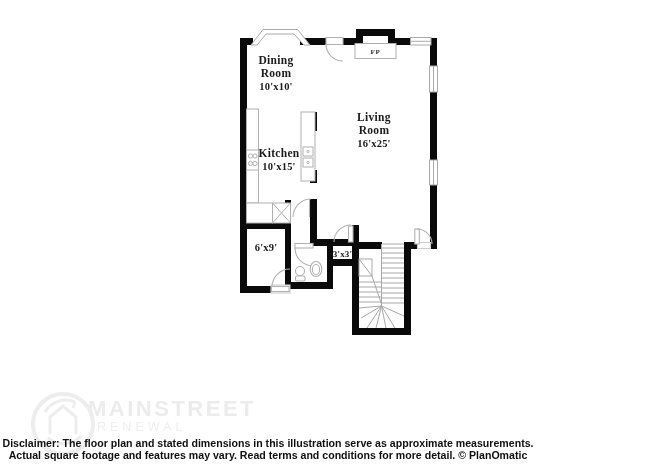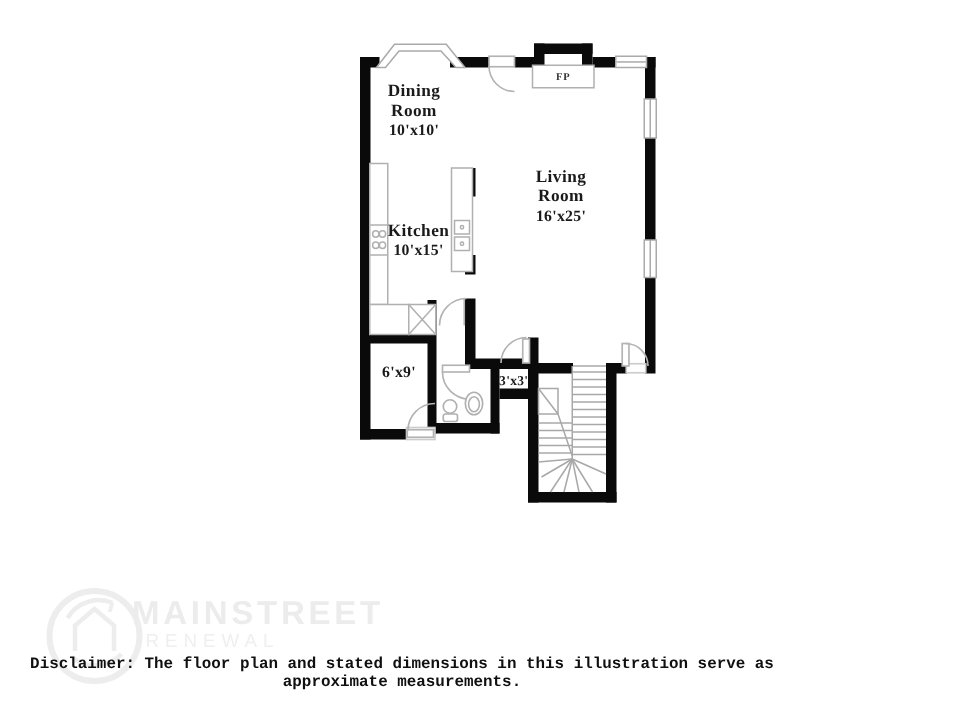--- a/index.html
+++ b/index.html
@@ -11,21 +11,21 @@
   .dim-label{font-family:"Liberation Serif",serif;font-weight:bold;fill:#1a1a1a;
              text-anchor:middle;letter-spacing:.2px;}
   .fp-label{font-family:"Liberation Serif",serif;font-weight:bold;fill:#333;
             text-anchor:middle;letter-spacing:.6px;}
   #brand{position:absolute;left:88px;top:398px;color:#ececec;
          font-family:Liberation Sans, sans-serif;}
   #brand .line1{font-size:22px;font-weight:bold;letter-spacing:2.5px;line-height:22px;}
   #brand .line2{font-size:12.5px;font-weight:normal;letter-spacing:4px;color:#efefef;
                 margin-left:9px;line-height:13px;margin-top:1px;}
   #footer{position:absolute;left:0;right:0;top:437px;text-align:center;
-          font-family:Liberation Mono, monospace;font-weight:bold;color:#101010;
+          font-family:Liberation Sans, sans-serif;font-weight:bold;color:#101010;
           font-size:10.6px;line-height:12.2px;}
 </style>
 </head>
 <body>
 
 <div id="canvas">
 
 <svg id="plan-svg" width="650" height="473" viewBox="0 0 650 473">
 
   <g stroke="#ededed" fill="none">
@@ -201,15 +201,16 @@
   </g>
 </svg>
 
 <div id="brand">
   <div class="line1">MAINSTREET</div>
   <div class="line2">RENEWAL</div>
 </div>
 
 <div id="footer">
   <div>Disclaimer: The floor plan and stated dimensions in this illustration serve as approximate measurements.</div>
+  <div>Actual square footage and features may vary. Read terms and conditions for more detail. © PlanOmatic</div>
 </div>
 
 </div>
 
 </body></html>

